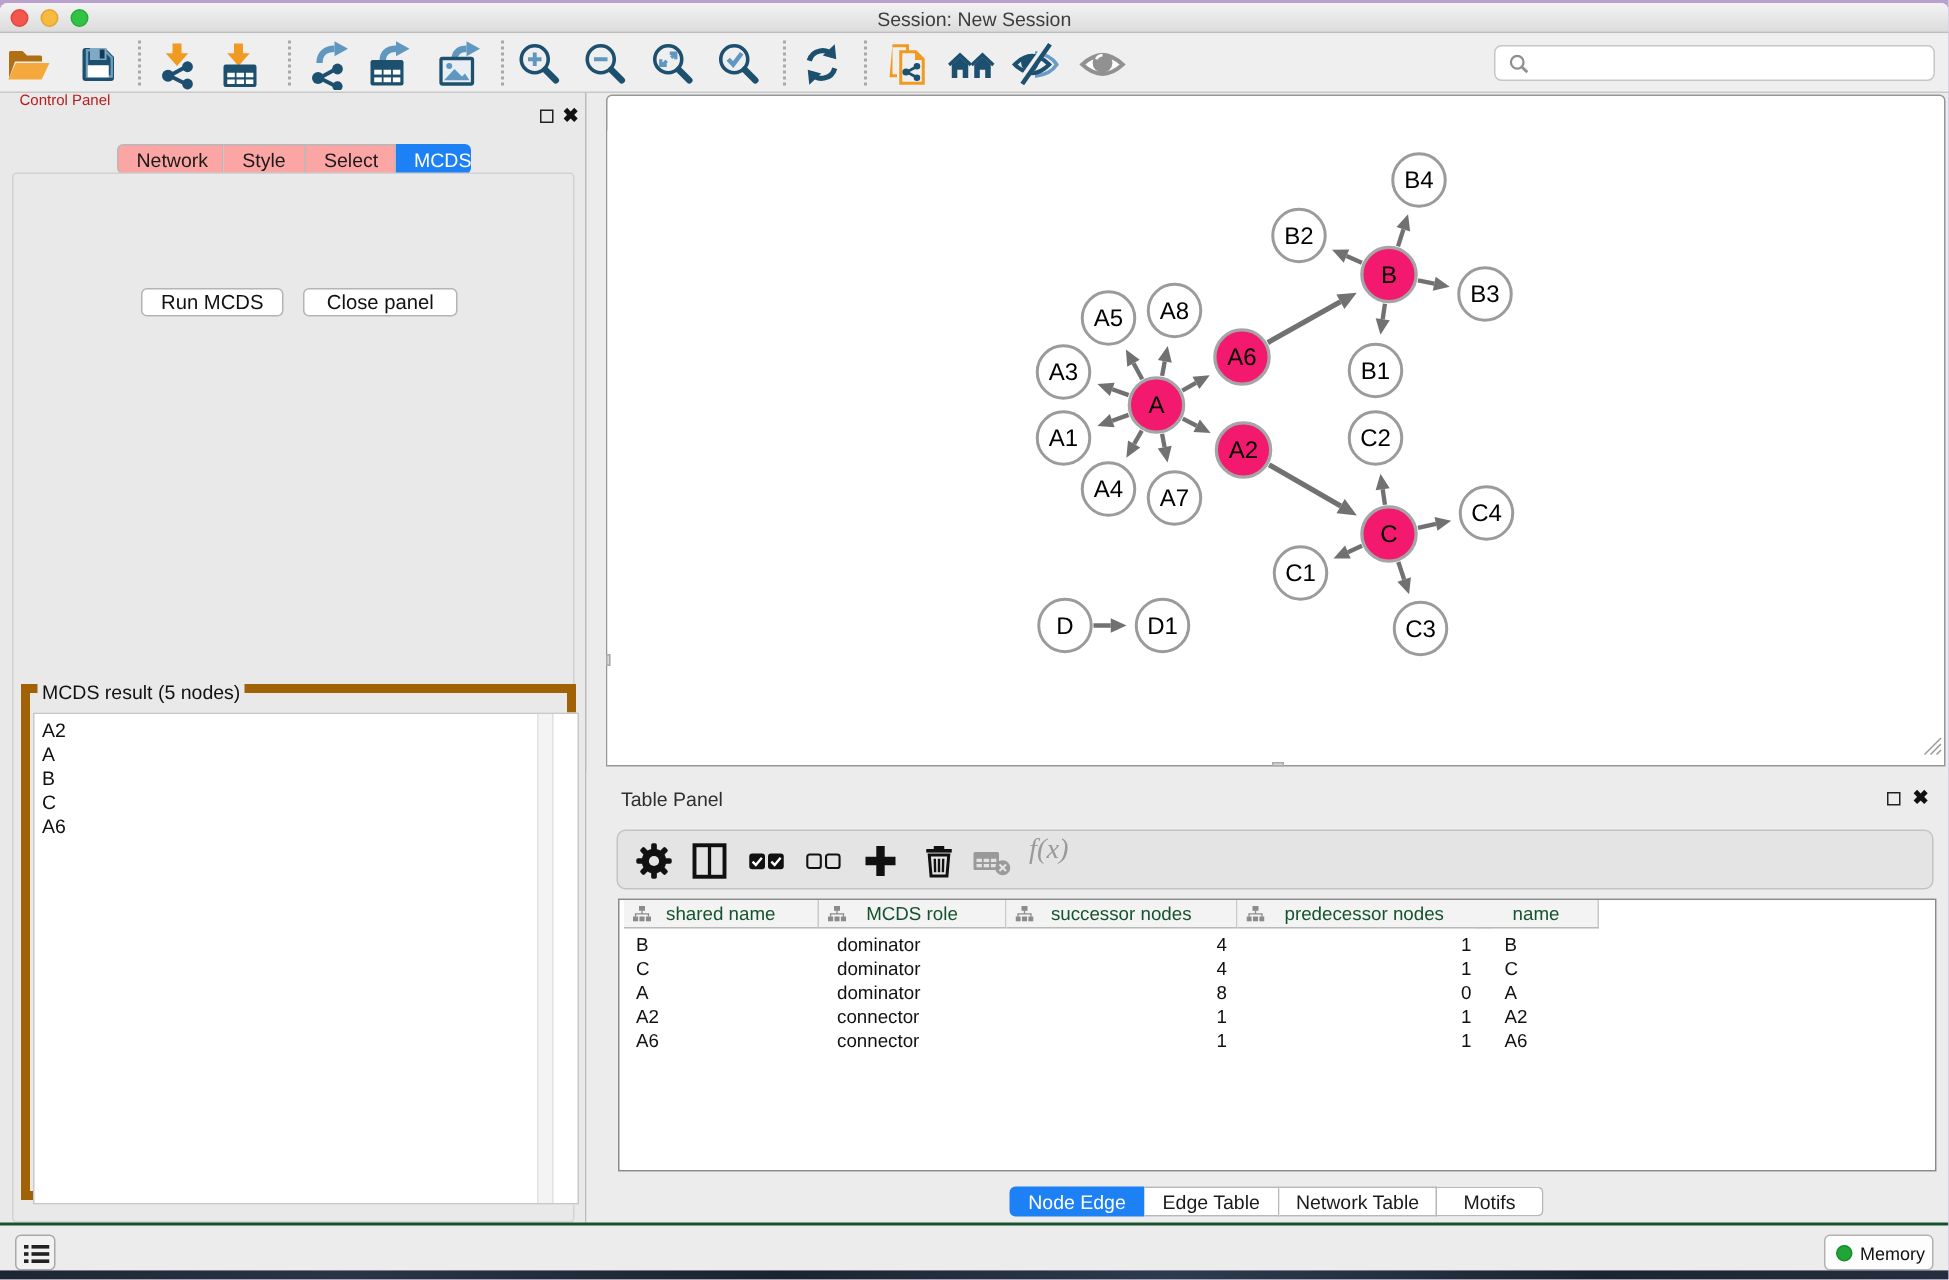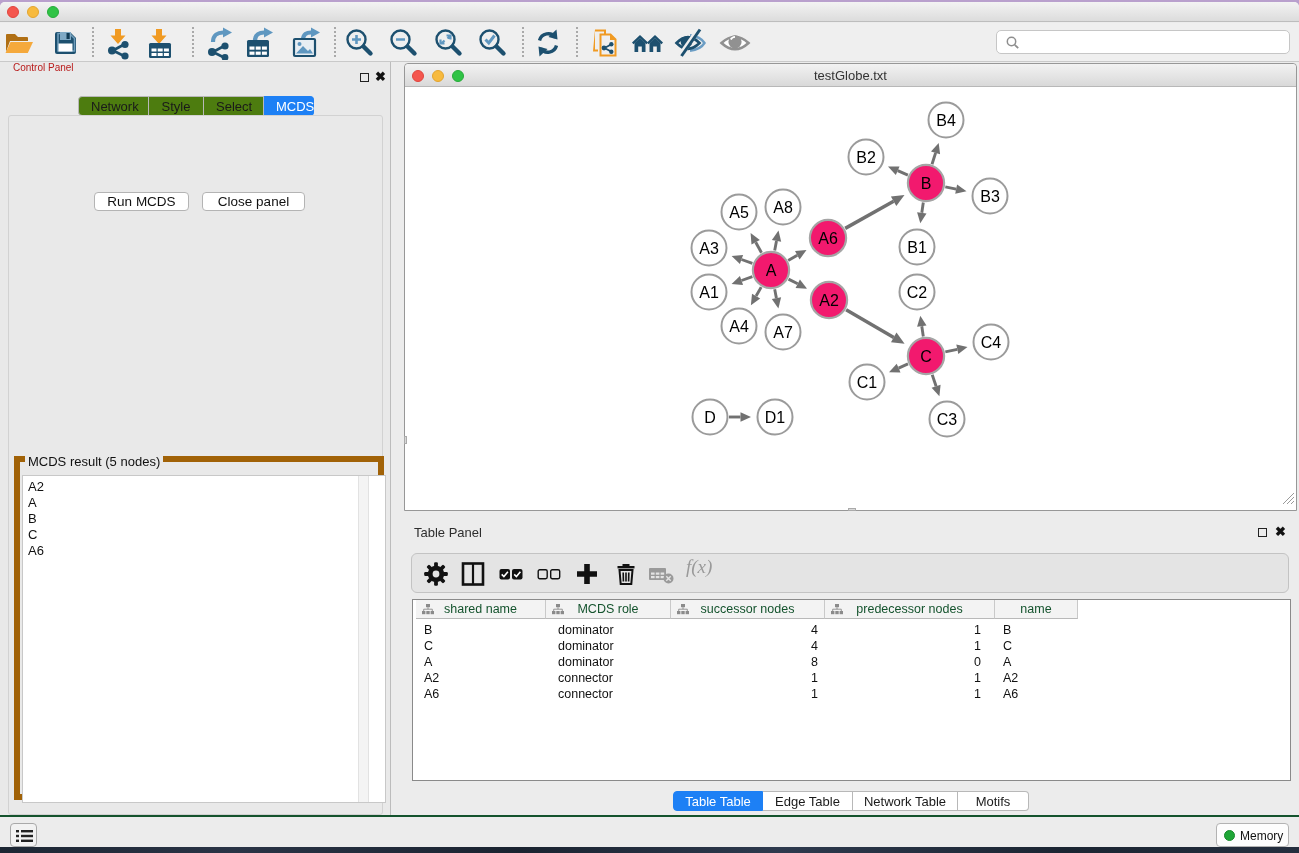--- a/index.html
+++ b/index.html
@@ -24,21 +24,21 @@
 .sep { position:absolute; top:4px; height:30px; width:0;
   border-left:2px dotted #a9a9a9; }
 .ticon { position:absolute; top:3px; }
 #searchbox { position:absolute; left:996px; top:7px; width:294px; height:24px;
   background:#fff; border:1px solid #c6c6c6; border-radius:5px; }
 
 #cpanel { position:absolute; left:0; top:60px; width:391px; height:753px;
   background:#e9e9e9; border-right:1px solid #bcbcbc; }
 #cpanel .ptitle { position:absolute; left:13px; top:0; font-size:10px; color:#b91c1c; }
 #cptabs { position:absolute; left:78px; top:34px; height:20px; font-size:13px; }
-.tab { float:left; height:20px; line-height:19px; padding:0 12px; background:#4d7c0f;
+.tab { float:left; height:20px; line-height:19px; padding:0 12px; background:#fca5a5;
   border:1px solid #b8b8b8; border-left:none; color:#1a1a1a; text-align:center; }
 .tab.first { border-left:1px solid #b8b8b8; border-radius:4px 0 0 4px; }
 .tab.sel { background:#1d80f5; color:#fff; border-color:#1d80f5; border-radius:0 4px 4px 0; }
 #cpinner { position:absolute; left:8px; top:53px; width:375px; height:700px;
   background:#e9e9e9; border:1px solid #d2d2d2; border-radius:3px; }
 
 
 #cpfloat { position:absolute; left:360px; top:11px; width:9px; height:9px; border:1.6px solid #222; }
 #cpclose { position:absolute; left:375px; top:7px; font-size:13px; font-weight:bold; color:#111; }
 .optlabel { position:absolute; left:0; top:75px; width:100%; text-align:center; font-size:13.5px; color:#111; }
@@ -109,20 +109,21 @@
 #statusbar { position:absolute; left:0; top:813px; width:100%; height:31px;
   background:#ececec; border-top:2px solid #14532d; }
 </style>
 </head>
 <body>
 <div id="mainwin">
   <div id="titlebar">
     <span class="tl r"></span>
       <span class="tl y"></span>
       <span class="tl g"></span>
+    <div class="title">Session: New Session</div>
   </div>
   <div id="toolbar">
       <div class="sep" style="left:92px"></div>
       <div class="sep" style="left:192px"></div>
       <div class="sep" style="left:334px"></div>
       <div class="sep" style="left:522px"></div>
       <div class="sep" style="left:576px"></div>
       <svg class="ticon" style="left:2px" width="34" height="34" viewBox="0 0 34 34">
         <path d="M4,26 L4,9 Q4,8 5,8 L13,8 L16,11 L25,11 Q26,11 26,12 L26,15 L8,15 Z" fill="#b06f14"></path>
         <path d="M8.5,16 L31,16 L25.8,27 L3.5,27 Z" fill="#f5a93c"></path>
@@ -381,21 +382,21 @@
               <rect x="8.6" y="7" width="3.4" height="3.2" fill="#8b8b8b"></rect>
               <path d="M6,3.2 V5.2 M1.7,7 V5.2 H10.3 V7" stroke="#8b8b8b" stroke-width="0.9" fill="none"></path>
             </svg>successor nodes</div>
           <div class="hcell" style="left:412px; width:170px"><svg width="12" height="11" viewBox="0 0 12 11">
               <rect x="4" y="0" width="4" height="3.2" fill="#8b8b8b"></rect>
               <rect x="0" y="7" width="3.4" height="3.2" fill="#8b8b8b"></rect>
               <rect x="4.3" y="7" width="3.4" height="3.2" fill="#8b8b8b"></rect>
               <rect x="8.6" y="7" width="3.4" height="3.2" fill="#8b8b8b"></rect>
               <path d="M6,3.2 V5.2 M1.7,7 V5.2 H10.3 V7" stroke="#8b8b8b" stroke-width="0.9" fill="none"></path>
             </svg>predecessor nodes</div>
-          <div class="hcell" style="left:582px; width:83px">name</div>
+          <div class="hcell" style="left:570px; width:83px">name</div>
         </div>
         <div class="trow" style="left:11px; top:21.5px; width:100px">B</div>
         <div class="trow" style="left:145px; top:21.5px; width:120px">dominator</div>
         <div class="trow num" style="left:305px; top:21.5px; width:100px">4</div>
         <div class="trow num" style="left:468px; top:21.5px; width:100px">1</div>
         <div class="trow" style="left:590px; top:21.5px; width:80px">B</div>
         <div class="trow" style="left:11px; top:37.7px; width:100px">C</div>
         <div class="trow" style="left:145px; top:37.7px; width:120px">dominator</div>
         <div class="trow num" style="left:305px; top:37.7px; width:100px">4</div>
         <div class="trow num" style="left:468px; top:37.7px; width:100px">1</div>
@@ -411,34 +412,28 @@
         <div class="trow num" style="left:468px; top:70.1px; width:100px">1</div>
         <div class="trow" style="left:590px; top:70.1px; width:80px">A2</div>
         <div class="trow" style="left:11px; top:86.3px; width:100px">A6</div>
         <div class="trow" style="left:145px; top:86.3px; width:120px">connector</div>
         <div class="trow num" style="left:305px; top:86.3px; width:100px">1</div>
         <div class="trow num" style="left:468px; top:86.3px; width:100px">1</div>
         <div class="trow" style="left:590px; top:86.3px; width:80px">A6</div>
       </div>
       <div id="tptabs">
         <div style="position:absolute; left:282px; top:0">
-          <div class="btab first sel" style="width:90px">Table Table</div>
+          <div class="btab first sel" style="width:90px">Node Edge</div>
           <div class="btab" style="width:90px">Edge Table</div>
           <div class="btab" style="width:105px">Network Table</div>
           <div class="btab last" style="width:71px">Motifs</div>
         </div>
       </div>
     </div>
   <div id="netwin">
-    <div id="nettitle">
-      <span class="tl2 r"></span>
-        <span class="tl2 y"></span>
-        <span class="tl2 g"></span>
-      <div class="title">testGlobe.txt</div>
-    </div>
     <div id="netcanvas"><svg id="graph" width="890" height="422">
           <line x1="356.5" y1="165.8" x2="350.7" y2="155.2" stroke="#717171" stroke-width="2.9"></line>
           <polygon points="345.6,146.0 354.8,152.9 346.5,157.5" fill="#717171"></polygon>
           <line x1="369.7" y1="163.6" x2="371.5" y2="153.9" stroke="#717171" stroke-width="2.9"></line>
           <polygon points="373.5,143.6 376.2,154.8 366.9,153.0" fill="#717171"></polygon>
           <line x1="347.4" y1="176.4" x2="336.5" y2="172.5" stroke="#717171" stroke-width="2.9"></line>
           <polygon points="326.6,169.0 338.1,168.1 334.9,177.0" fill="#717171"></polygon>
           <line x1="347.4" y1="189.6" x2="336.5" y2="193.5" stroke="#717171" stroke-width="2.9"></line>
           <polygon points="326.6,197.0 334.9,189.0 338.1,197.9" fill="#717171"></polygon>
           <line x1="356.2" y1="200.1" x2="351.1" y2="209.0" stroke="#717171" stroke-width="2.9"></line>

